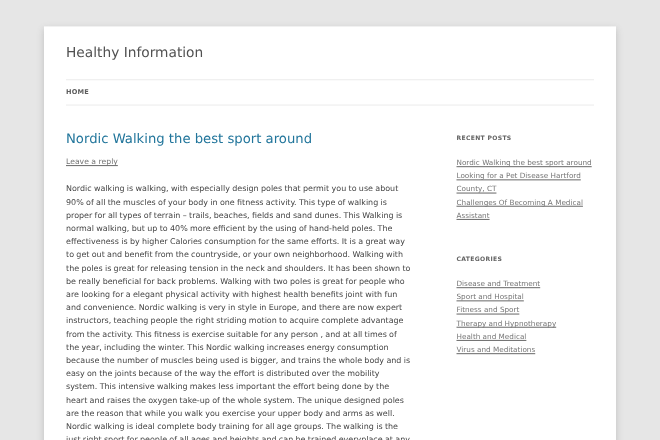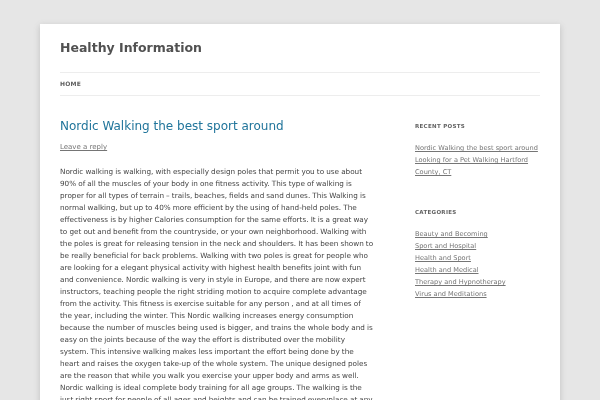--- a/index.html
+++ b/index.html
@@ -11,21 +11,21 @@
     position: relative;
   }
   .page {
     position: absolute; left: 40px; top: 24px;
     width: 520px; height: 400px;
     background: #fff;
     box-shadow: 0 2px 6px rgba(100,100,100,0.3);
   }
   .site-title {
     position: absolute; left: 20px; top: 16px;
-    font-size: 12.5px; font-weight: bold; color: #515151;
+    font-size: 12.5px; font-weight: normal; color: #515151;
     margin: 0; line-height: 16px;
   }
   .nav {
     position: absolute; left: 20px; top: 48px; width: 480px; height: 22px;
     border-top: 1px solid #ededed; border-bottom: 1px solid #ededed;
   }
   .nav a {
     position: absolute; left: 0; top: 7px;
     font-size: 6px; font-weight: bold; color: #5e5e5e; text-decoration: none;
     letter-spacing: 0.2px; line-height: 8px;
@@ -73,29 +73,30 @@
       <a href="#" class="leave-reply">Leave a reply</a>
       <div class="entry-body">Nordic walking is walking, with especially design poles that permit you to use about 90% of all the muscles of your body in one fitness activity. This type of walking is proper for all types of terrain – trails, beaches, fields and sand dunes. This Walking is normal walking, but up to 40% more efficient by the using of hand-held poles. The effectiveness is by higher Calories consumption for the same efforts. It is a great way to get out and benefit from the countryside, or your own neighborhood. Walking with the poles is great for releasing tension in the neck and shoulders. It has been shown to be really beneficial for back problems. Walking with two poles is great for people who are looking for a elegant physical activity with highest health benefits joint with fun and convenience. Nordic walking is very in style in Europe, and there are now expert instructors, teaching people the right striding motion to acquire complete advantage from the activity. This fitness is exercise suitable for any person , and at all times of the year, including the winter. This Nordic walking increases energy consumption because the number of muscles being used is bigger, and trains the whole body and is easy on the joints because of the way the effort is distributed over the mobility system. This intensive walking makes less important the effort being done by the heart and raises the oxygen take-up of the whole system. The unique designed poles are the reason that while you walk you exercise your upper body and arms as well. Nordic walking is ideal complete body training for all age groups. The walking is the just right sport for people of all ages and heights and can be trained everyplace at any time. A second, bigger result of this kind of walking is that it can be done anywhere and at the</div>
     </article>
   </main>
 
   <aside class="sidebar">
     <section class="widget">
       <h3 class="widget-title">RECENT POSTS</h3>
       <ul>
         <li><a href="#">Nordic Walking the best sport around</a></li>
-        <li><a href="#">Looking for a Pet Walking Hartford County, CT</a></li>
+        <li><a href="#">Looking for a Pet Disease Hartford County, CT</a></li>
+        <li><a href="#">Challenges Of Becoming A Medical Assistant</a></li>
       </ul>
     </section>
 
     <section class="widget">
       <h3 class="widget-title">CATEGORIES</h3>
       <ul>
-        <li><a href="#">Beauty and Becoming</a></li>
+        <li><a href="#">Disease and Treatment</a></li>
         <li><a href="#">Sport and Hospital</a></li>
-        <li><a href="#">Health and Sport</a></li>
+        <li><a href="#">Fitness and Sport</a></li>
+        <li><a href="#">Therapy and Hypnotherapy</a></li>
         <li><a href="#">Health and Medical</a></li>
-        <li><a href="#">Therapy and Hypnotherapy</a></li>
         <li><a href="#">Virus and Meditations</a></li>
       </ul>
     </section>
   </aside>
 </div>
 
 </body></html>

